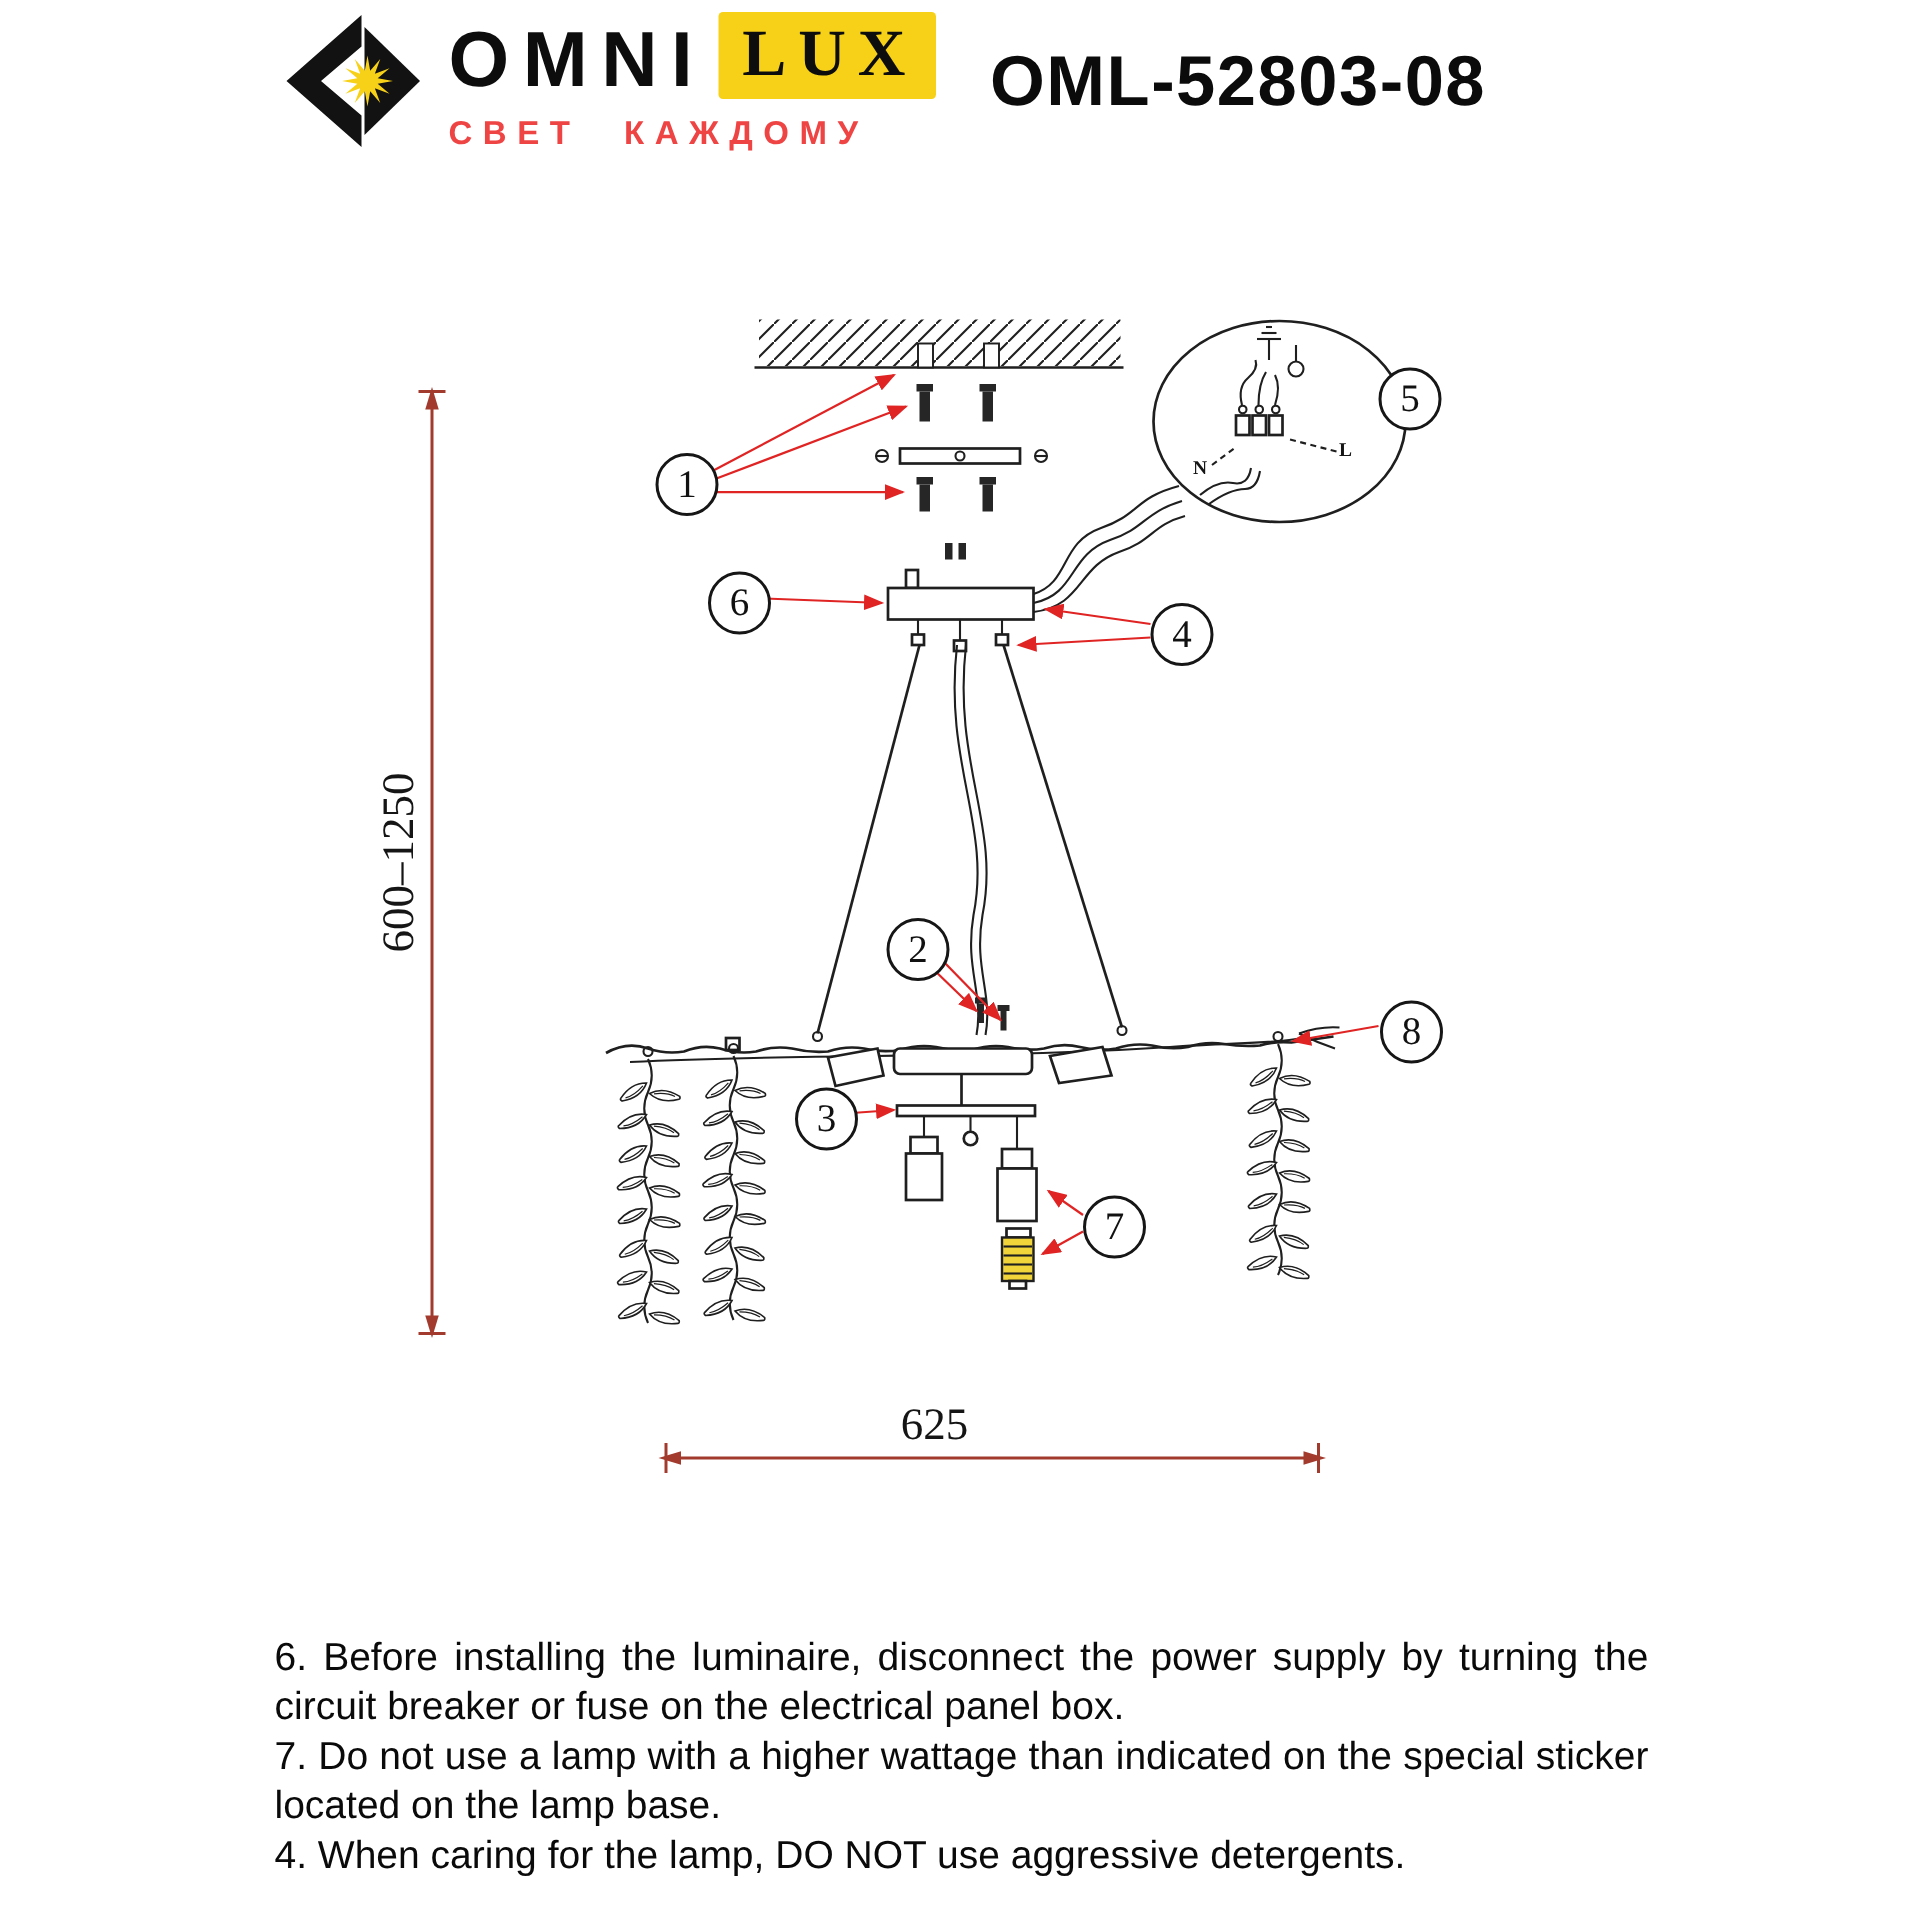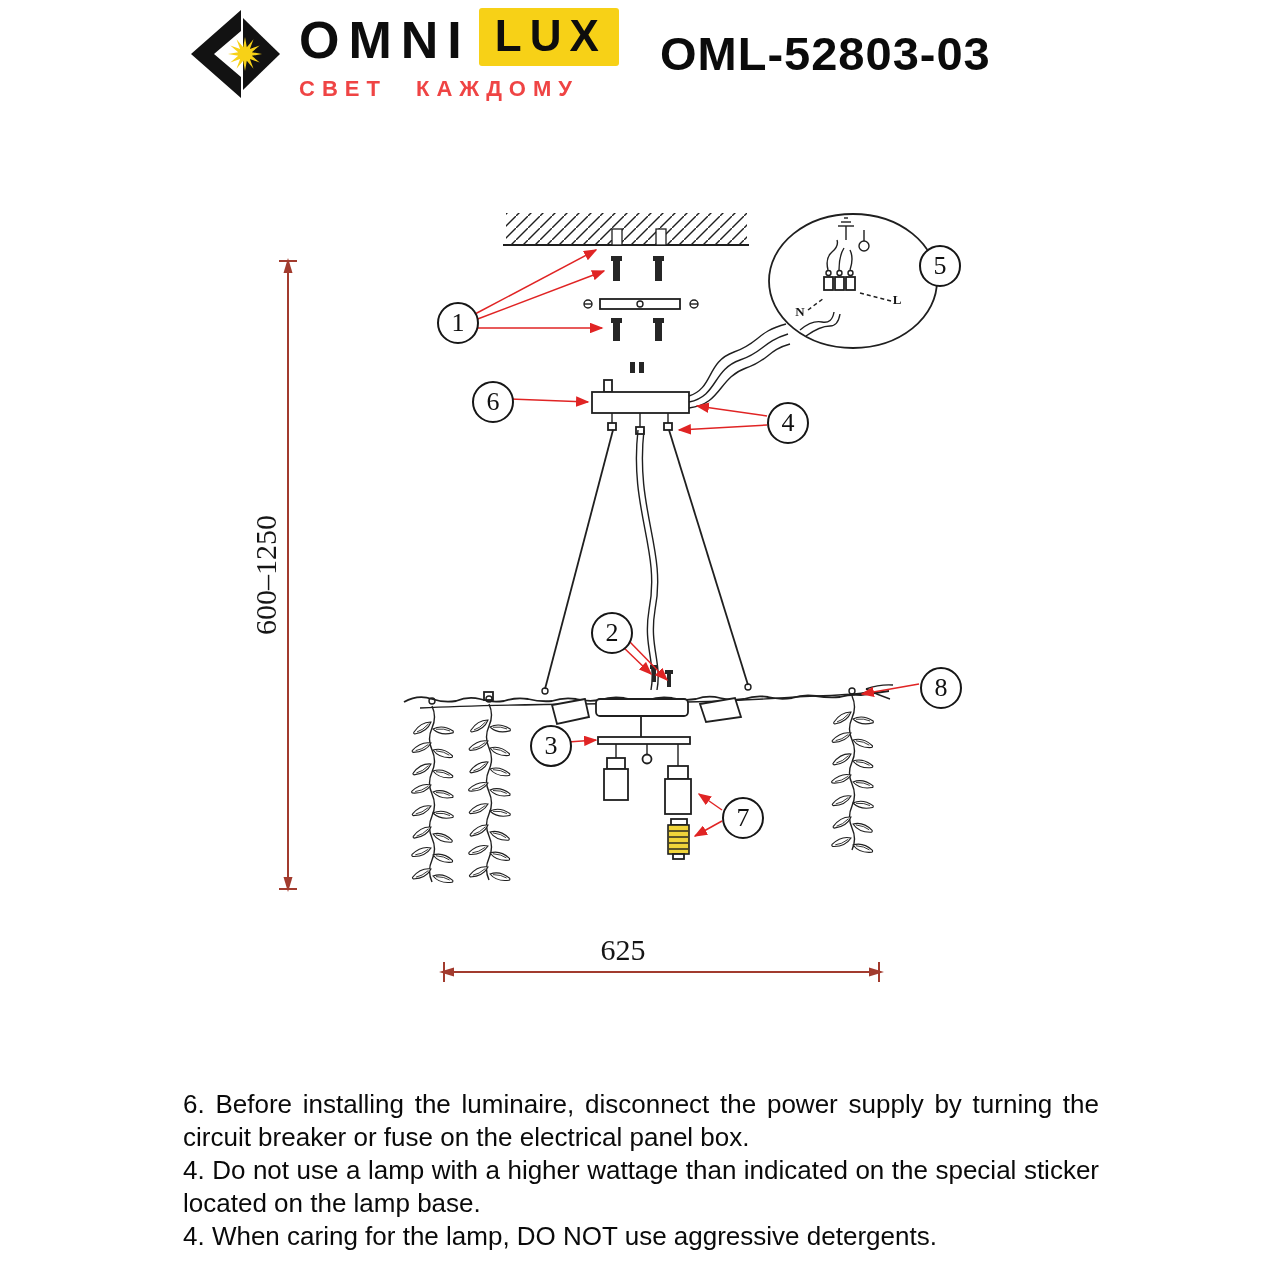--- a/index.html
+++ b/index.html
@@ -6,21 +6,21 @@
   .page{position:relative;width:1280px;height:1280px;background:#fff;overflow:hidden;
         font-family:"Liberation Sans",sans-serif;color:#111;}
 
   
   .header{position:absolute;left:183px;top:8px;display:flex;align-items:flex-start;}
   .emblem{width:100px;height:92px;flex:0 0 auto;}
   .logo-text{margin-left:16px;}
   .brand-row{display:flex;align-items:center;}
   .omni{font-weight:800;font-size:52px;letter-spacing:9px;color:#0d0d0d;line-height:1;padding-top:6px;}
   .lux{font-weight:800;font-size:44px;letter-spacing:8px;line-height:1;color:#0d0d0d;
-       background:#f7d117;padding:6px 12px 8px 16px;margin-left:8px;border-radius:3px;}
+       background:#f7d117;padding:6px 12px 8px 16px;margin-left:8px;border-radius:3px;font-family:Liberation Serif, serif;}
   .tagline{margin-top:10px;font-weight:700;font-size:22px;letter-spacing:7px;word-spacing:16px;color:#ef4444;}
   .model{position:absolute;left:660px;top:26px;font-weight:800;font-size:47px;letter-spacing:1px;color:#0b0b0b;}
 
   
   .diagram{position:absolute;left:0;top:0;width:1280px;height:1280px;}
   .ln{fill:none;stroke:#1f1f1f;stroke-width:1.8;}
   .lnthin{fill:none;stroke:#1f1f1f;stroke-width:1.4;}
   .fill{fill:#fff;stroke:#1f1f1f;stroke-width:1.8;}
   .dark{fill:#262626;stroke:none;}
   .red{stroke:#e02424;stroke-width:1.5;fill:none;}
@@ -56,21 +56,21 @@
       <polygon fill="#f7d117" points="79,46 68.8,44.2 76.7,37.5 66.9,41.1 70.5,31.3 63.8,39.2 62,29 60.2,39.2 53.5,31.3 57.1,41.1 47.3,37.5 55.2,44.2 45,46 55.2,47.8 47.3,54.5 57.1,50.9 53.5,60.7 60.2,52.8 62,63 63.8,52.8 70.5,60.7 66.9,50.9 76.7,54.5 68.8,47.8"></polygon>
     </svg>
     <div class="logo-text">
       <div class="brand-row">
         <span class="omni">OMNI</span>
         <span class="lux">LUX</span>
       </div>
       <div class="tagline">СВЕТ КАЖДОМУ</div>
     </div>
   </header>
-  <div class="model">OML-52803-03</div>
+  <div class="model">OML-52803-08</div>
 
   <svg class="diagram" viewBox="0 0 1280 1280">
     <defs>
       <pattern id="hatch" width="12" height="12" patternUnits="userSpaceOnUse">
         <path d="M-3,15 L15,-3" stroke="#1f1f1f" stroke-width="1.4"></path>
       </pattern>
       <marker id="arrR" markerWidth="9" markerHeight="7" refX="8" refY="3.5" orient="auto">
         <path d="M0,0 L9,3.5 L0,7 Z" fill="#e02424"></path>
       </marker>
     </defs>
@@ -435,16 +435,16 @@
   <div class="callout" style="left:939px;top:686px">8</div>
 
   <div class="dim-label vertical" style="left:266px;top:575px">600–1250</div>
   <div class="dim-label" style="left:623px;top:950px">625</div>
 
   <div class="wire-label" style="left:800px;top:312px">N</div>
   <div class="wire-label" style="left:897px;top:300px">L</div>
 
   <section class="instructions">
     <p>6. Before installing the luminaire, disconnect the power supply by turning the circuit breaker or fuse on the electrical panel box.</p>
-    <p>4. Do not use a lamp with a higher wattage than indicated on the special sticker located on the lamp base.</p>
+    <p>7. Do not use a lamp with a higher wattage than indicated on the special sticker located on the lamp base.</p>
     <p>4. When caring for the lamp, DO NOT use aggressive detergents.</p>
   </section>
 </div>
 
 </body></html>

